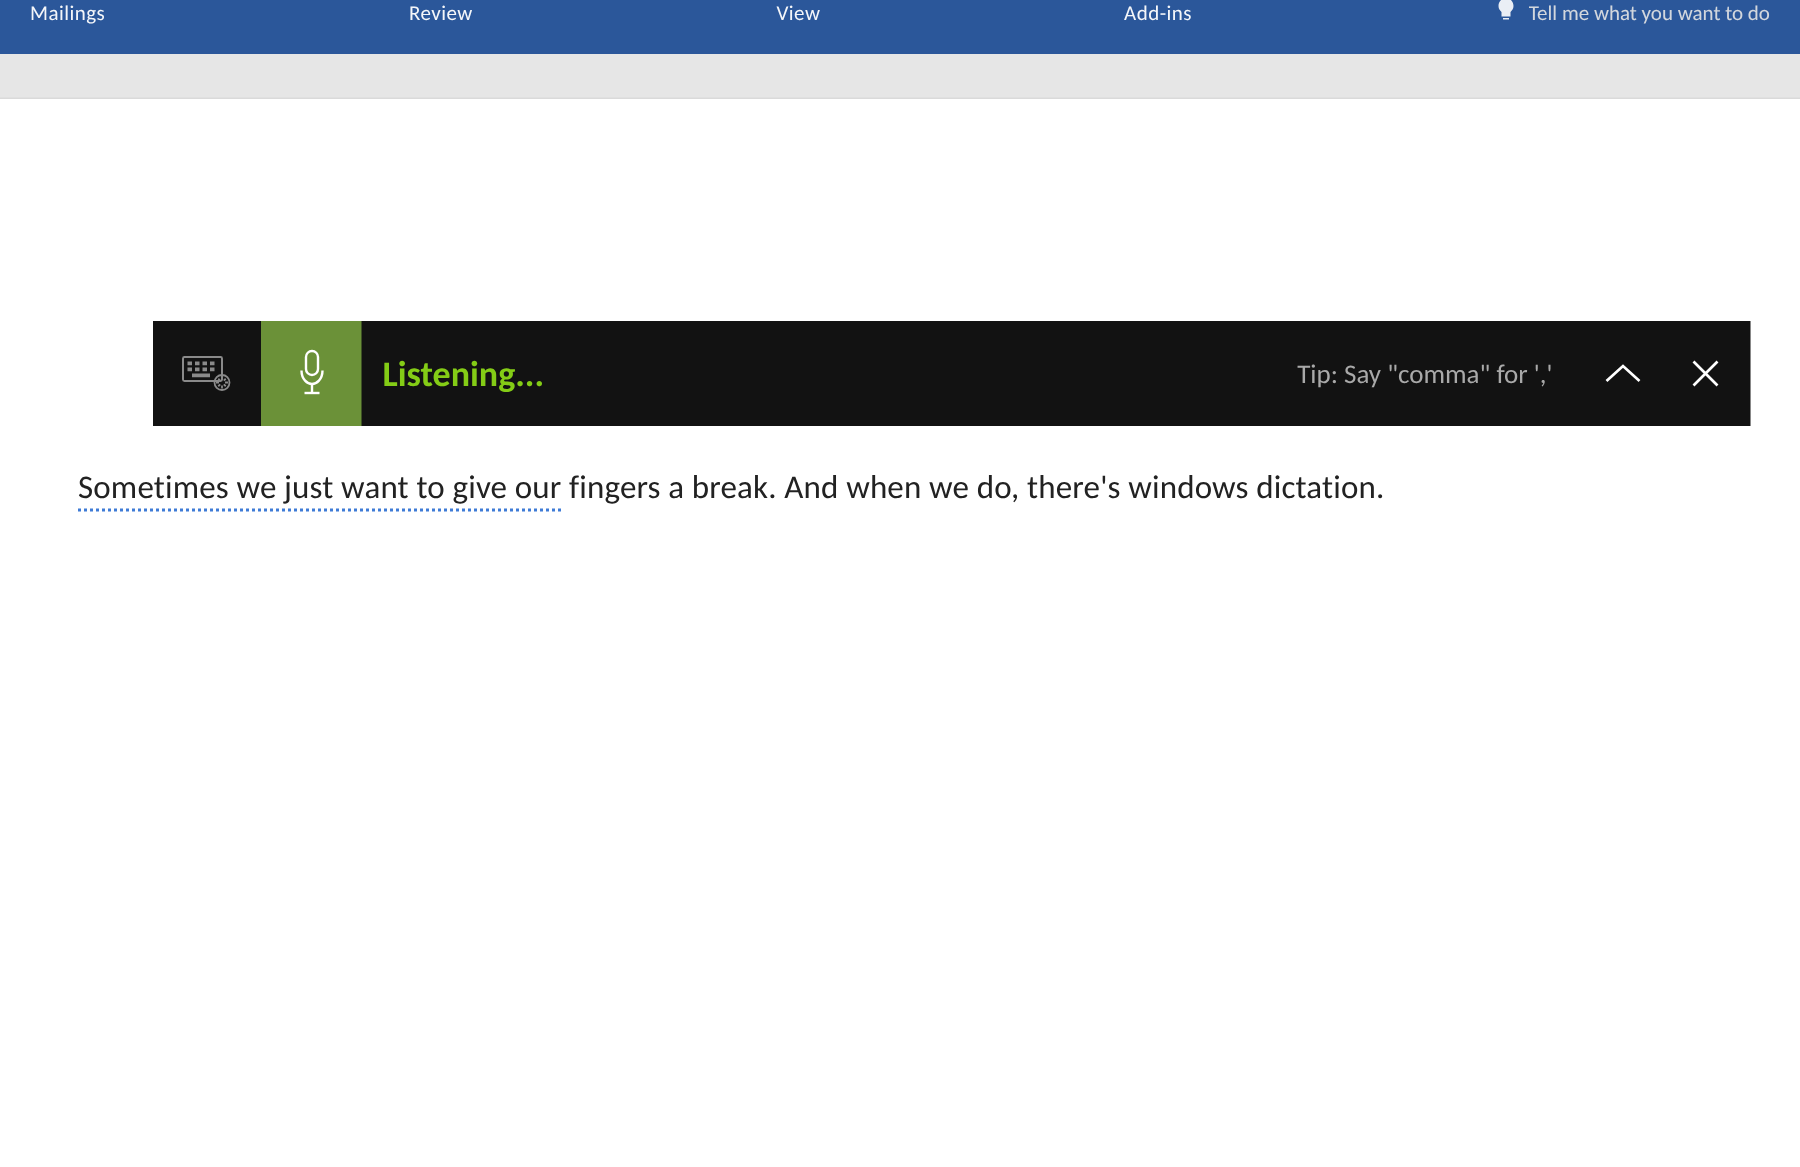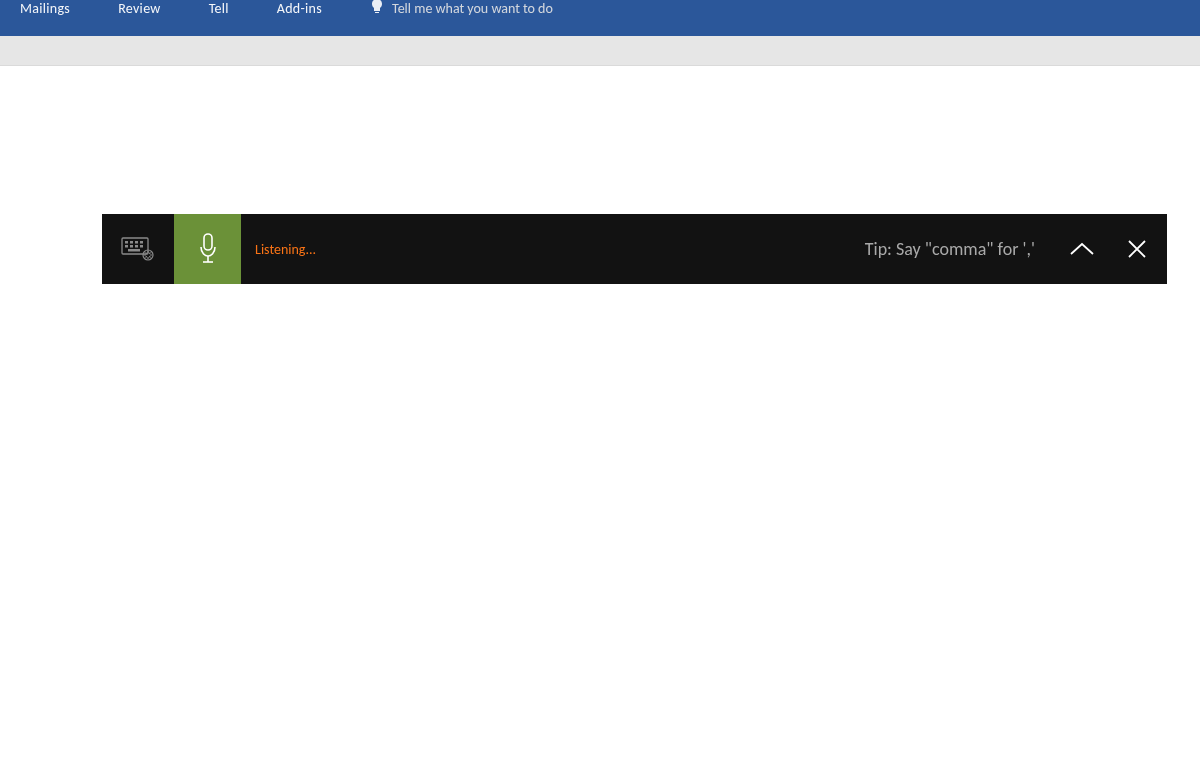--- a/index.html
+++ b/index.html
@@ -15,20 +15,21 @@
       overflow: hidden;
     }
     .ribbon-bar {
       background: #2b579a;
       height: 36px;
       width: 100%;
       display: flex;
       align-items: flex-start;
       padding: 0 20px;
       gap: 48px;
+      justify-content: space-between;
     }
     .ribbon-tab {
       color: #ffffff;
       font-size: 14px;
       letter-spacing: 0.3px;
       padding-top: 0;
       white-space: nowrap;
       opacity: 0.95;
       filter: blur(0.4px);
     }
@@ -81,23 +82,23 @@
     .dictation-mic-btn {
       width: 67px;
       height: 70px;
       background: #6b9138;
       display: flex;
       align-items: center;
       justify-content: center;
       cursor: pointer;
     }
     .dictation-status {
-      color: #f97316;
-      font-size: 14px;
-      font-weight: 400;
+      color: #84cc16;
+      font-size: 24px;
+      font-weight: 700;
       padding-left: 14px;
       flex: 1;
     }
     .dictation-tip {
       color: #a9a9a9;
       font-size: 18px;
       font-weight: 300;
       padding-right: 22px;
     }
     .dictation-collapse-btn {
@@ -129,21 +130,21 @@
       border-bottom: 2px dotted #3e7bd6;
       padding-bottom: 1px;
     }
   </style>
 </head>
 <body>
 
 <div class="ribbon-bar">
   <div class="ribbon-tab">Mailings</div>
   <div class="ribbon-tab">Review</div>
-  <div class="ribbon-tab">Tell</div>
+  <div class="ribbon-tab">View</div>
   <div class="ribbon-tab">Add-ins</div>
   <div class="ribbon-tab-hint">
     <span class="lightbulb">
       <svg viewBox="0 0 14 18" width="14" height="18">
         <path d="M7 1 C4 1 2 3 2 6 C2 8 3 9 4 10 L4 13 L10 13 L10 10 C11 9 12 8 12 6 C12 3 10 1 7 1 Z M5 14 L9 14 L9 15 L5 15 Z" fill="#fff"></path>
       </svg>
     </span>
     <span>Tell me what you want to do</span>
   </div>
 </div>
@@ -184,14 +185,17 @@
         <path d="M2 13 L13 3 L24 13" fill="none" stroke="#ffffff" stroke-width="1.8"></path>
       </svg>
     </div>
     <div class="dictation-close-btn">
       <svg width="22" height="22" viewBox="0 0 22 22">
         <path d="M3 3 L19 19 M19 3 L3 19" stroke="#ffffff" stroke-width="1.8"></path>
       </svg>
     </div>
   </div>
 
+  <div class="document-text">
+    <span class="grammar-underline">Sometimes we just want to give our</span><span> fingers a break. And when we do, there's windows dictation.</span>
+  </div>
 
 </div>
 
 </body></html>

